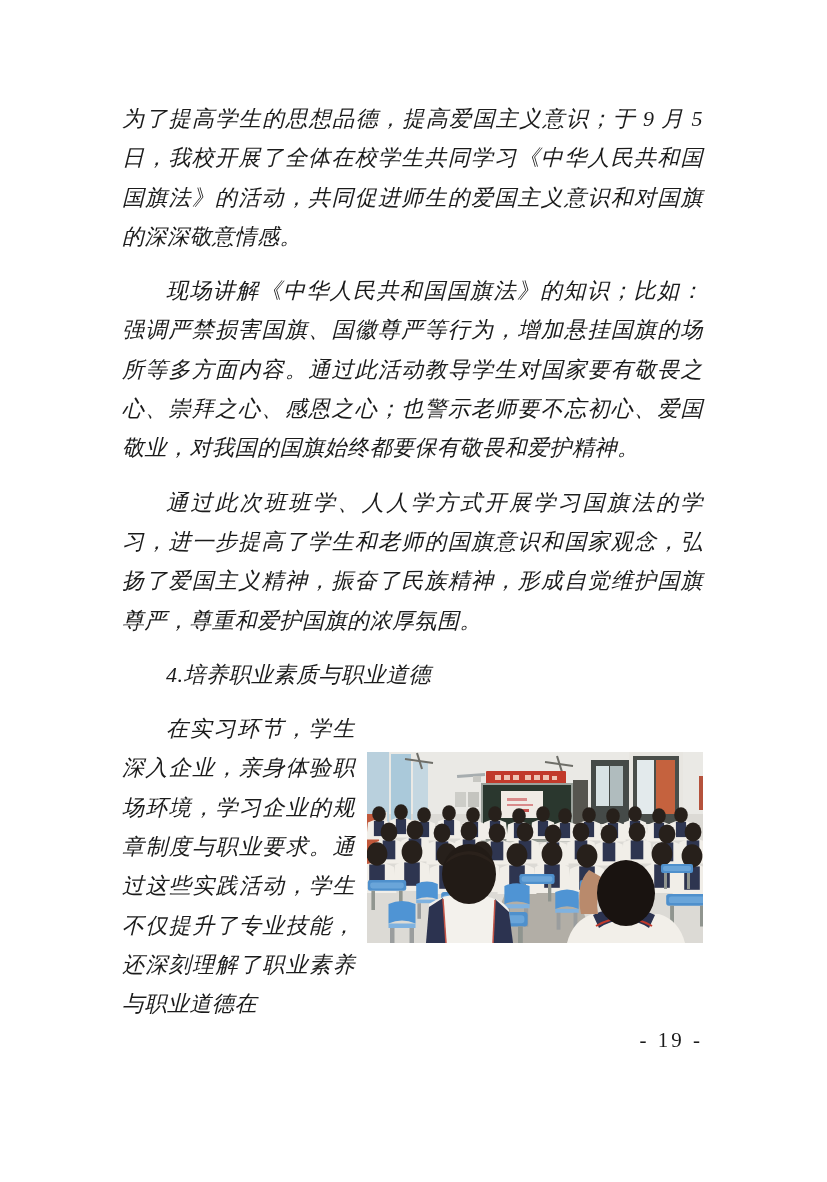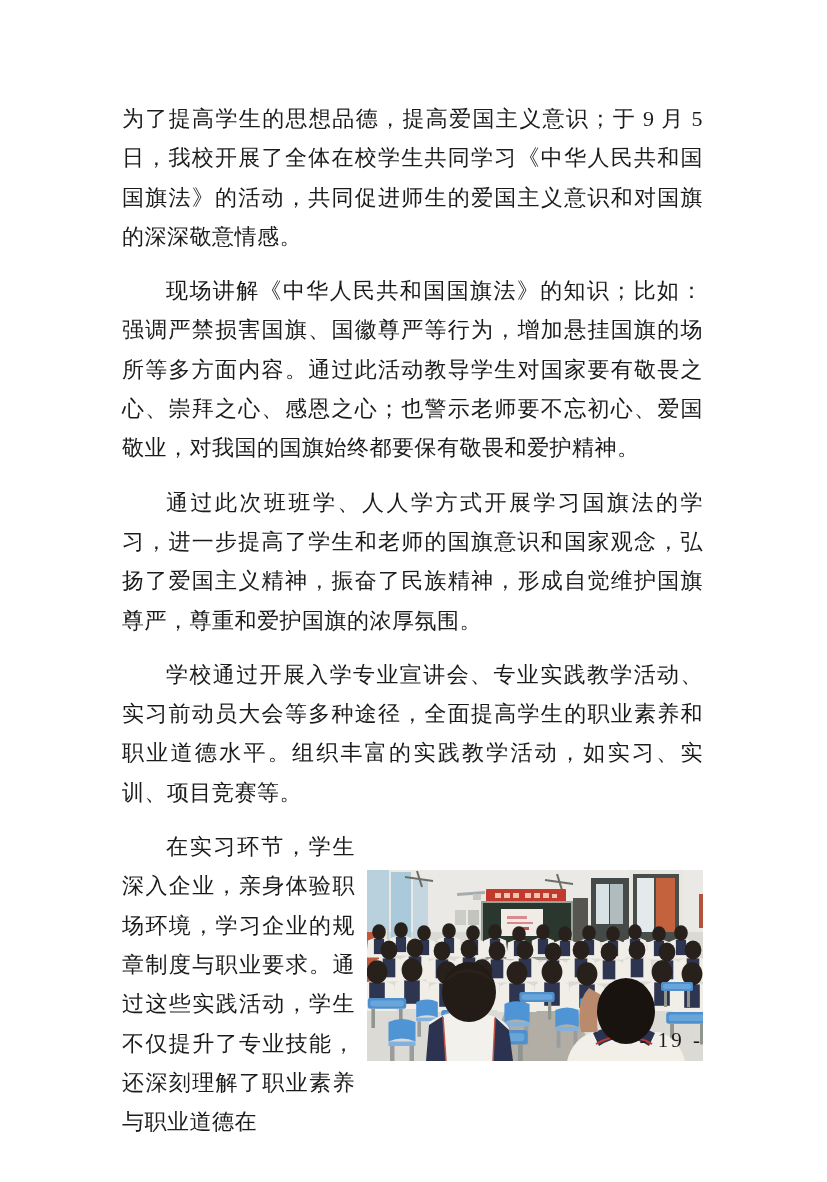--- a/index.html
+++ b/index.html
@@ -19,21 +19,21 @@
     position: absolute;
     left: 122px; top: 99px;
     width: 581px;
     font-size: 22px;
     line-height: 39.3px;
     text-align: justify;
     text-justify: inter-ideograph;
     word-break: break-all;
     letter-spacing: 0.5px;
   }
-  .para { margin: 0; padding: 0; }
+  .para { margin: 0; padding: 0; font-style: italic; }
   .indent { text-indent: 44px; margin-top: 15px; }
   
   .float-spacer {
     float: right; width: 0; height: 39px;
   }
   .photo-float {
     float: right; clear: right;
     width: 336px; height: 191px;
     margin: 4px 0 6px 12px;
     display: block;
@@ -54,22 +54,22 @@
 <div class="page">
 
   <div class="text-block">
 
     <p class="para">为了提高学生的思想品德，提高爱国主义意识；于 9 月 5 日，我校开展了全体在校学生共同学习《中华人民共和国国旗法》的活动，共同促进师生的爱国主义意识和对国旗的深深敬意情感。</p>
 
     <p class="para indent">现场讲解《中华人民共和国国旗法》的知识；比如：强调严禁损害国旗、国徽尊严等行为，增加悬挂国旗的场所等多方面内容。通过此活动教导学生对国家要有敬畏之心、崇拜之心、感恩之心；也警示老师要不忘初心、爱国敬业，对我国的国旗始终都要保有敬畏和爱护精神。</p>
 
     <p class="para indent">通过此次班班学、人人学方式开展学习国旗法的学习，进一步提高了学生和老师的国旗意识和国家观念，弘扬了爱国主义精神，振奋了民族精神，形成自觉维护国旗尊严，尊重和爱护国旗的浓厚氛围。</p>
 
-
-    <p class="para indent">学校通过开展入学专业宣讲会、专业实践教学活动、实习前动员大会等多种途径，全面提高学生的职业素养和职业道德水平。组织丰富的实践教学活动，如实习、实训、项目竞赛等。</p>
+    <p class="para indent">4.培养职业素质与职业道德</p>
+
 
     <p class="para indent">
       <span class="float-spacer"></span>
       <span class="photo-float">
         <svg viewBox="0 0 336 191" xmlns="http://www.w3.org/2000/svg" role="img">
           <defs>
             <g id="st">
               <path d="M-13,10 Q0,3 13,10 L15,30 L-15,30 Z" fill="#f1eee8"></path>
               <rect x="-6" y="8" width="12" height="18" fill="#2e3550"></rect>
               <ellipse cx="0" cy="0" rx="8" ry="9" fill="#27201b"></ellipse>

